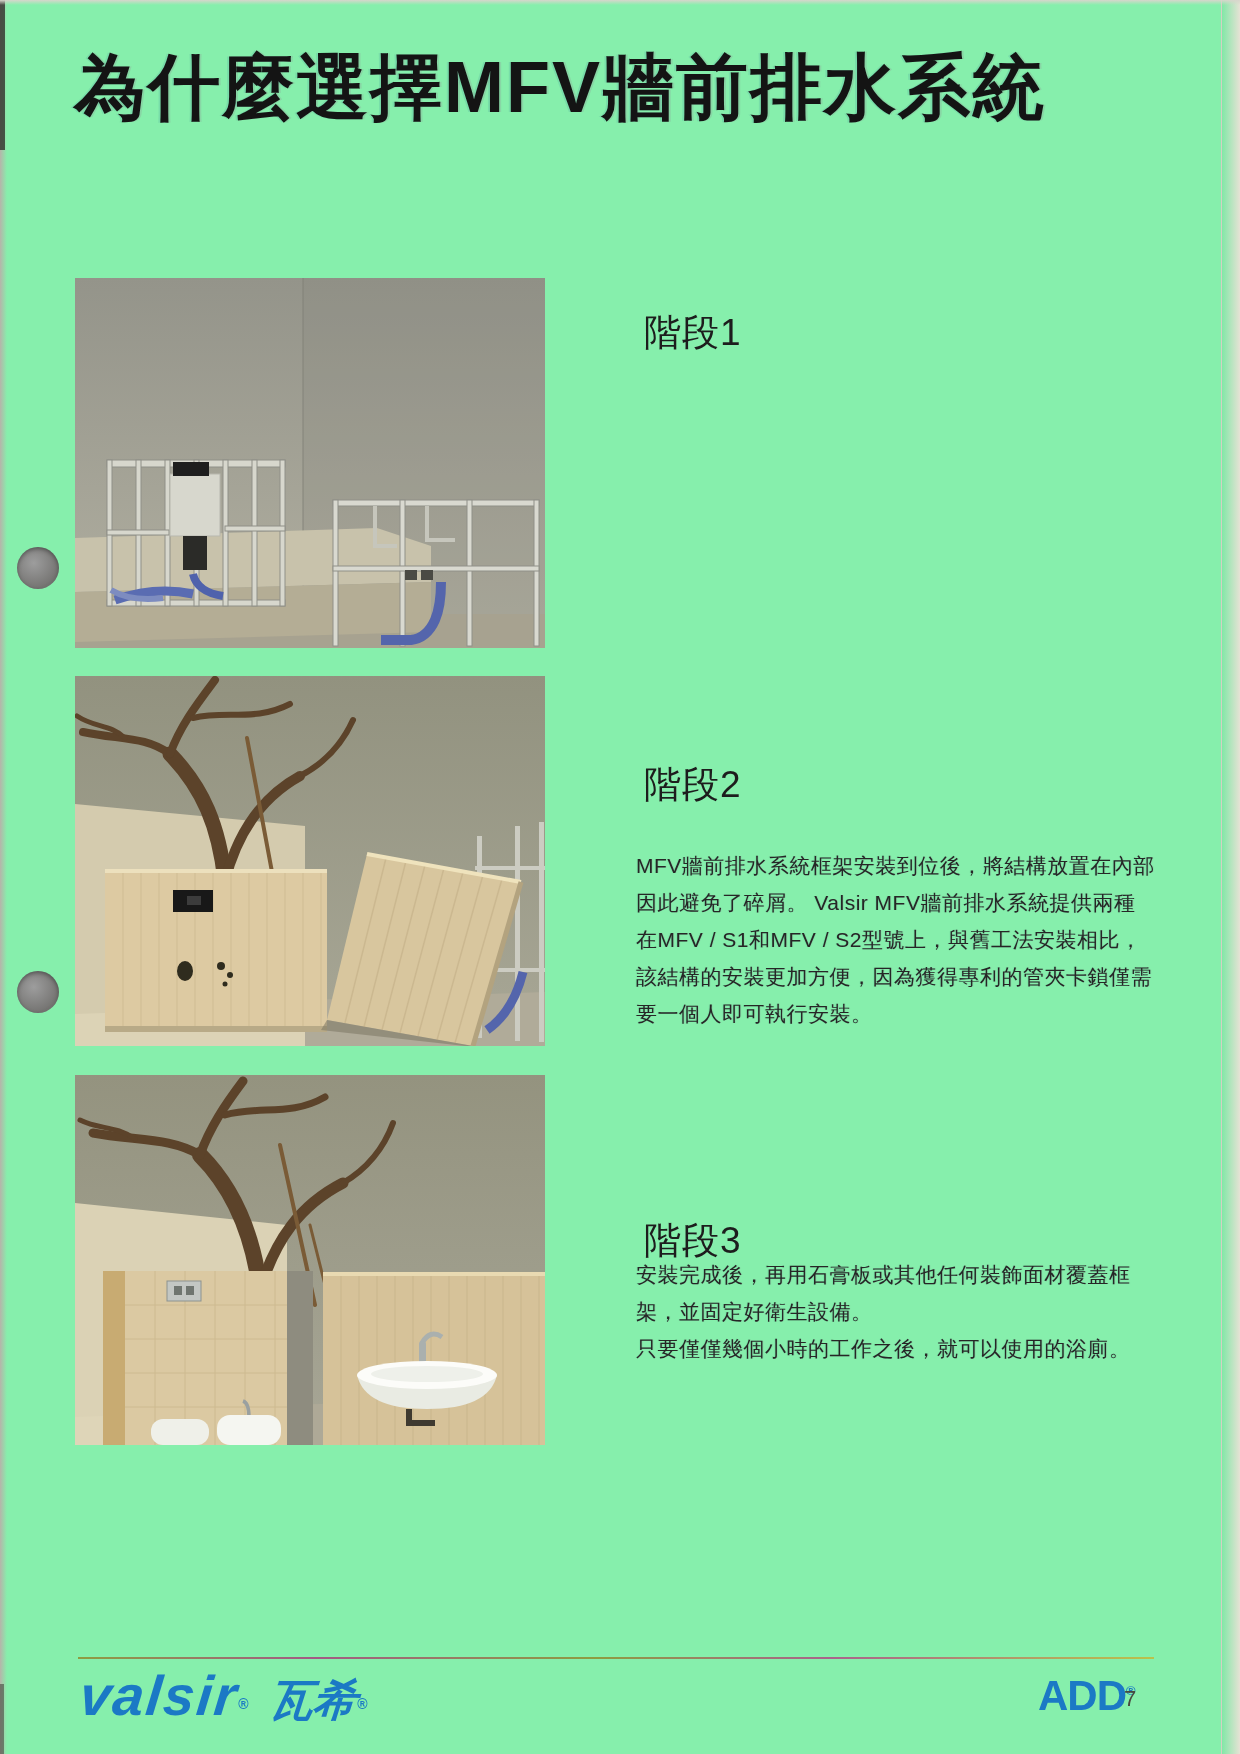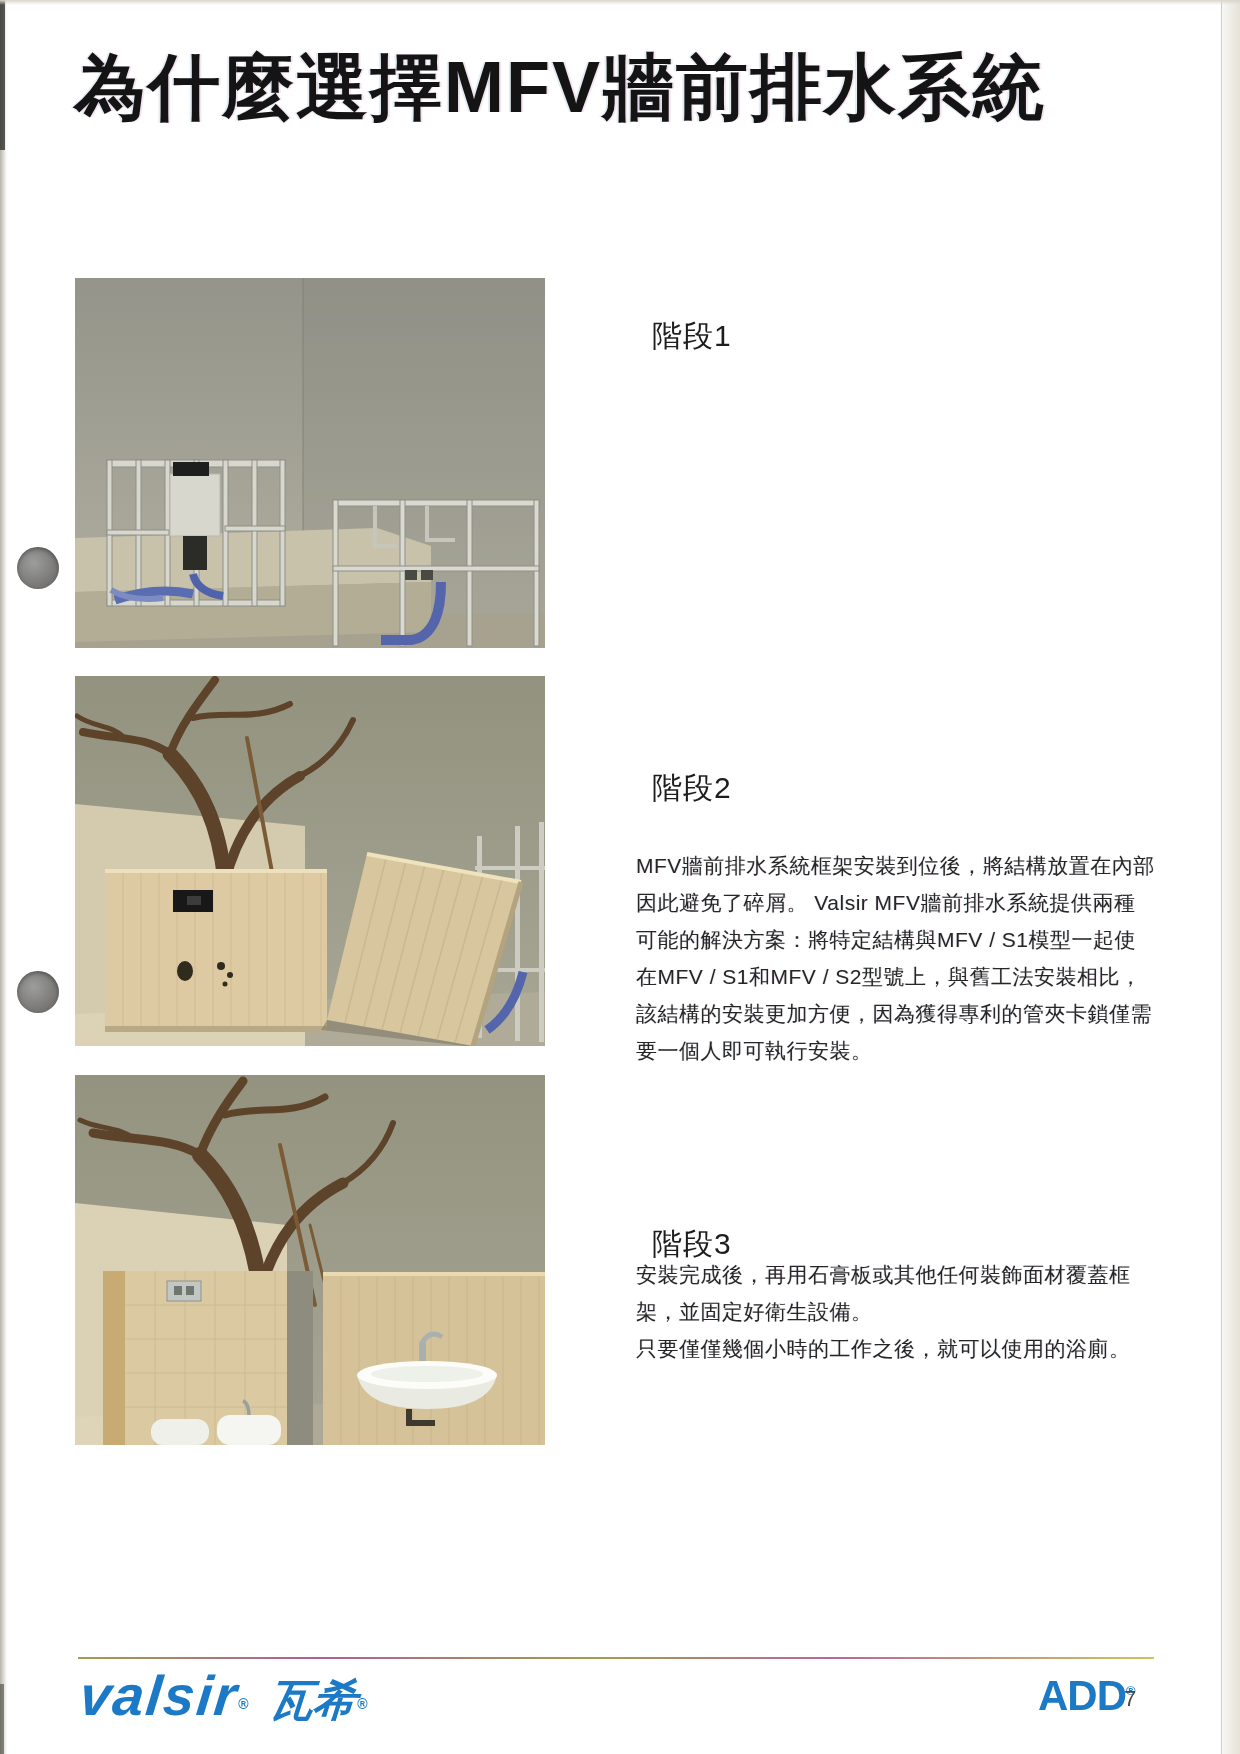--- a/index.html
+++ b/index.html
@@ -1,17 +1,17 @@
 <!DOCTYPE html>
 <html style="--brand-blue: #1b79c5;"><head>
 <meta charset="utf-8">
 <style>
   html,body{margin:0;padding:0;}
   body{background:#e9e7df;font-family:"Liberation Sans","DejaVu Sans",sans-serif;}
-  .page{position:relative;width:1240px;height:1754px;background:#ffffff;overflow:hidden;margin:0 auto;}
+  .page{position:relative;width:1240px;height:1754px;background:#86efac;overflow:hidden;margin:0 auto;}
   
   .edge-left{position:absolute;left:0;top:0;width:7px;height:100%;
     background:linear-gradient(90deg,#b6b4aa,rgba(251,250,245,0));}
   .sliver-top{position:absolute;left:0;top:0;width:5px;height:150px;background:#30302c;opacity:.8;}
   .sliver-bottom{position:absolute;left:0;bottom:0;width:4px;height:70px;background:#44443e;opacity:.6;}
   .edge-right{position:absolute;right:0;top:0;width:18px;height:100%;
     background:linear-gradient(90deg,rgba(0,0,0,0.03),#e6e2d5);border-left:1px solid #d3d0c3;}
   .edge-top{position:absolute;left:0;top:0;width:100%;height:5px;background:linear-gradient(#d8d6cc,rgba(251,250,245,0));}
   .hole{position:absolute;left:17px;width:42px;height:42px;border-radius:50%;
     background:radial-gradient(circle at 40% 38%,#9d9d9d,#757472 70%,#8c8b88);box-shadow:inset 0 2px 4px rgba(0,0,0,.35);}
@@ -19,21 +19,21 @@
   
   .title{position:absolute;left:74px;top:44px;margin:0;font-size:72px;line-height:1.2;
     font-weight:900;color:#141414;letter-spacing:2px;white-space:nowrap;
     text-shadow:2px 0 0 rgba(160,0,110,.10),-2px 0 0 rgba(0,70,150,.10);}
   
   .photo{position:absolute;left:75px;width:470px;height:370px;overflow:hidden;}
   .photo svg{display:block;width:100%;height:100%;}
   .photo-1{top:278px;} .photo-2{top:676px;} .photo-3{top:1075px;}
   
   .stage-text{position:absolute;left:636px;width:545px;}
-  .stage-heading{margin:16px;font-size:30px;font-weight:500;color:#1d1d1d;letter-spacing:1px;}
+  .stage-heading{margin:8px;font-size:37px;font-weight:500;color:#1d1d1d;letter-spacing:1px;}
   .stage-line{margin:0;font-size:21px;color:#262626;line-height:37px;letter-spacing:.5px;white-space:nowrap;
     text-shadow:1px 0 0 rgba(150,0,130,.08),-1px 0 0 rgba(0,110,110,.08);}
   .text-1{top:300px;} .lines-1{position:absolute;left:636px;top:360px;}
   .text-2{top:752px;} .lines-2{position:absolute;left:636px;top:847px;}
   .text-3{top:1208px;} .lines-3{position:absolute;left:636px;top:1256px;}
   
   .footer-rule{position:absolute;left:78px;top:1657px;width:1076px;height:2px;opacity:.85;
     background:linear-gradient(90deg,#8f8f2e,#a8407e 22%,#8f8f2e 48%,#b04a86 70%,#c3bb3a);}
   .valsir{position:absolute;left:80px;top:1663px;color:var(--brand-blue,#1b79c5);white-space:nowrap;}
   .valsir-word{font-size:56px;font-weight:800;font-style:italic;letter-spacing:2px;transform:skewX(-6deg);display:inline-block;}
@@ -260,21 +260,20 @@
   <div class="stage-text text-1">
     <h2 class="stage-heading">階段1</h2>
   </div>
 
   <div class="stage-text text-2">
     <h2 class="stage-heading">階段2</h2>
   </div>
   <div class="lines-2">
     <p class="stage-line">MFV牆前排水系統框架安裝到位後，將結構放置在內部</p>
     <p class="stage-line">因此避免了碎屑。 Valsir MFV牆前排水系統提供兩種</p>
-    <p class="stage-line">可能的解決方案：將特定結構與MFV / S1模型一起使</p>
     <p class="stage-line">在MFV / S1和MFV / S2型號上，與舊工法安裝相比，</p>
     <p class="stage-line">該結構的安裝更加方便，因為獲得專利的管夾卡鎖僅需</p>
     <p class="stage-line">要一個人即可執行安裝。</p>
   </div>
 
   <div class="stage-text text-3">
     <h2 class="stage-heading">階段3</h2>
   </div>
   <div class="lines-3">
     <p class="stage-line">安裝完成後，再用石膏板或其他任何裝飾面材覆蓋框</p>

